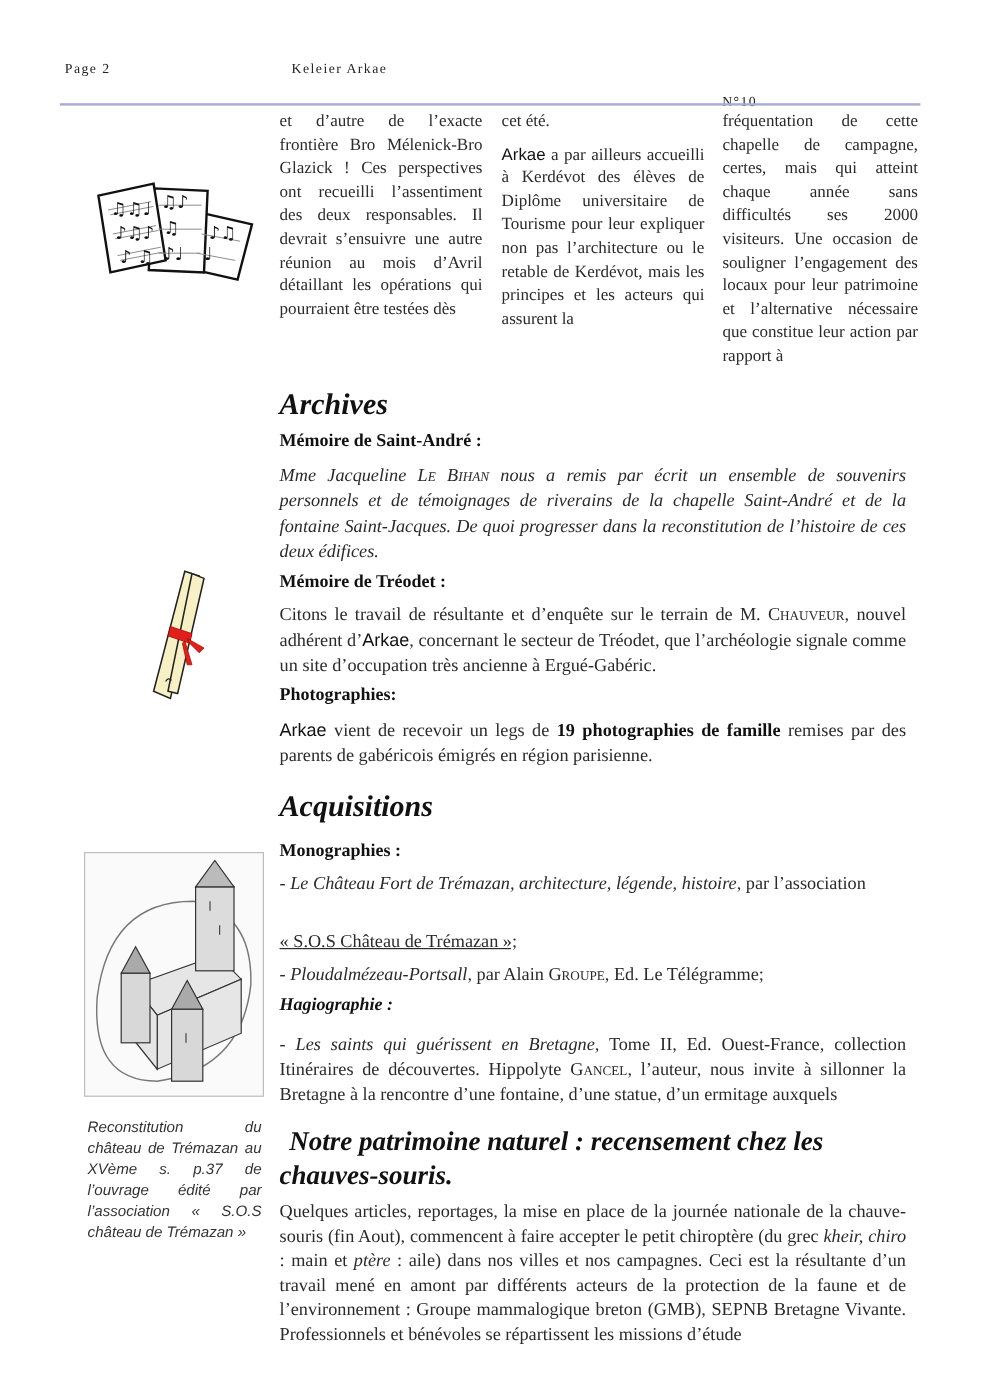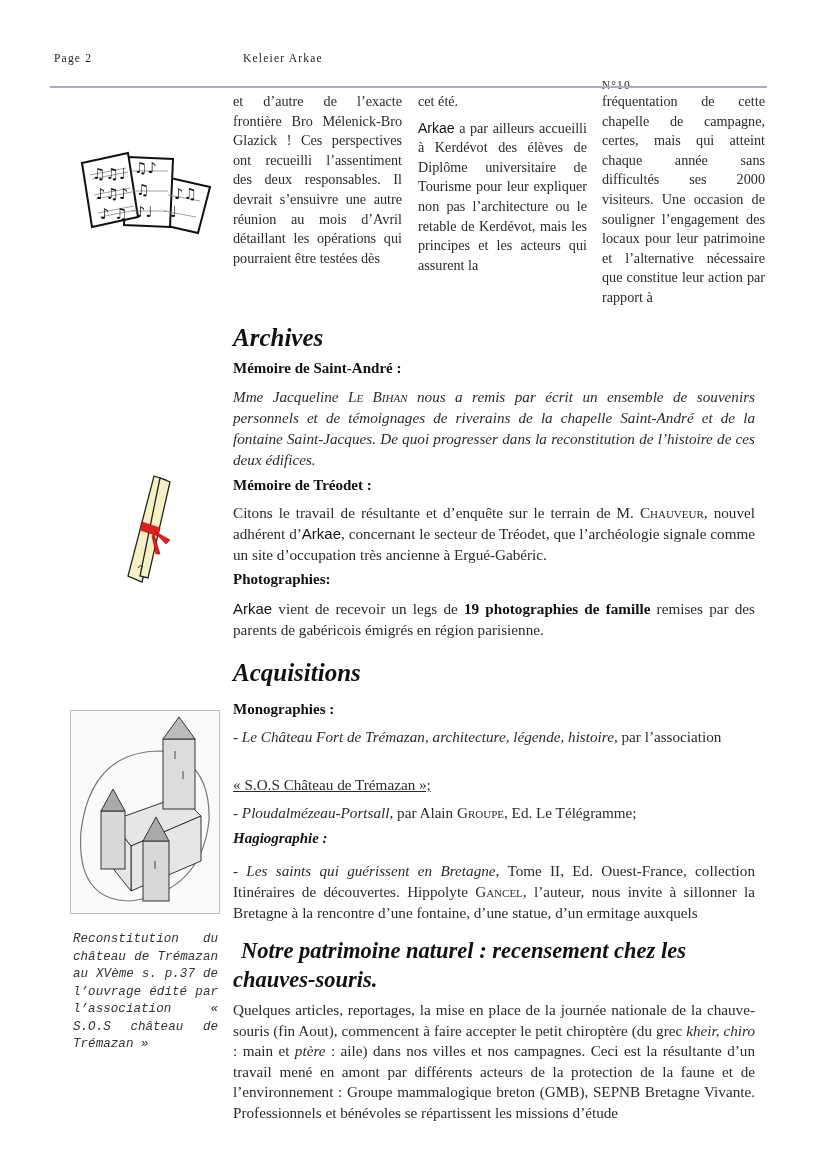--- a/index.html
+++ b/index.html
@@ -19,21 +19,21 @@
   .col .gap { margin-top: 7px; }
   .strong-k { font-family: "Liberation Sans", sans-serif; font-size: 14px; color: #111; }
 
   .h1 { position: absolute; left: 233px; font-family: "Liberation Serif", serif; font-style: italic; font-weight: bold; font-size: 25px; color: #111; }
   .h3 { position: absolute; left: 233px; font-family: "Liberation Serif", serif; font-weight: bold; font-size: 15px; color: #111; }
   .para { position: absolute; left: 233px; width: 522px; font-family: "Liberation Serif", serif; font-size: 15.2px; line-height: 21px; text-align: justify; color: #2a2a2a; }
   .sc { font-variant: small-caps; }
   .it { font-style: italic; }
   .b { font-weight: bold; color: #111; }
 
-  .caption { position: absolute; left: 73px; top: 931px; width: 145px; font-family: Liberation Mono, monospace; font-style: italic; font-size: 12.6px; line-height: 17.5px; text-align: justify; color: #333; }
+  .caption { position: absolute; left: 73px; top: 931px; width: 145px; font-family: Liberation Sans, sans-serif; font-style: italic; font-size: 12.6px; line-height: 17.5px; text-align: justify; color: #333; }
 
   .icon-music { position: absolute; left: 78px; top: 135px; width: 140px; height: 100px; }
   .icon-scroll { position: absolute; left: 120px; top: 470px; width: 60px; height: 120px; }
   .castle-frame { position: absolute; left: 70px; top: 710px; width: 148px; height: 202px; border: 1px solid #bdbdbd; background: #fafafa; }
 </style>
 </head>
 <body>
 
 <div class="header">
   <span class="pg">Page 2</span>

